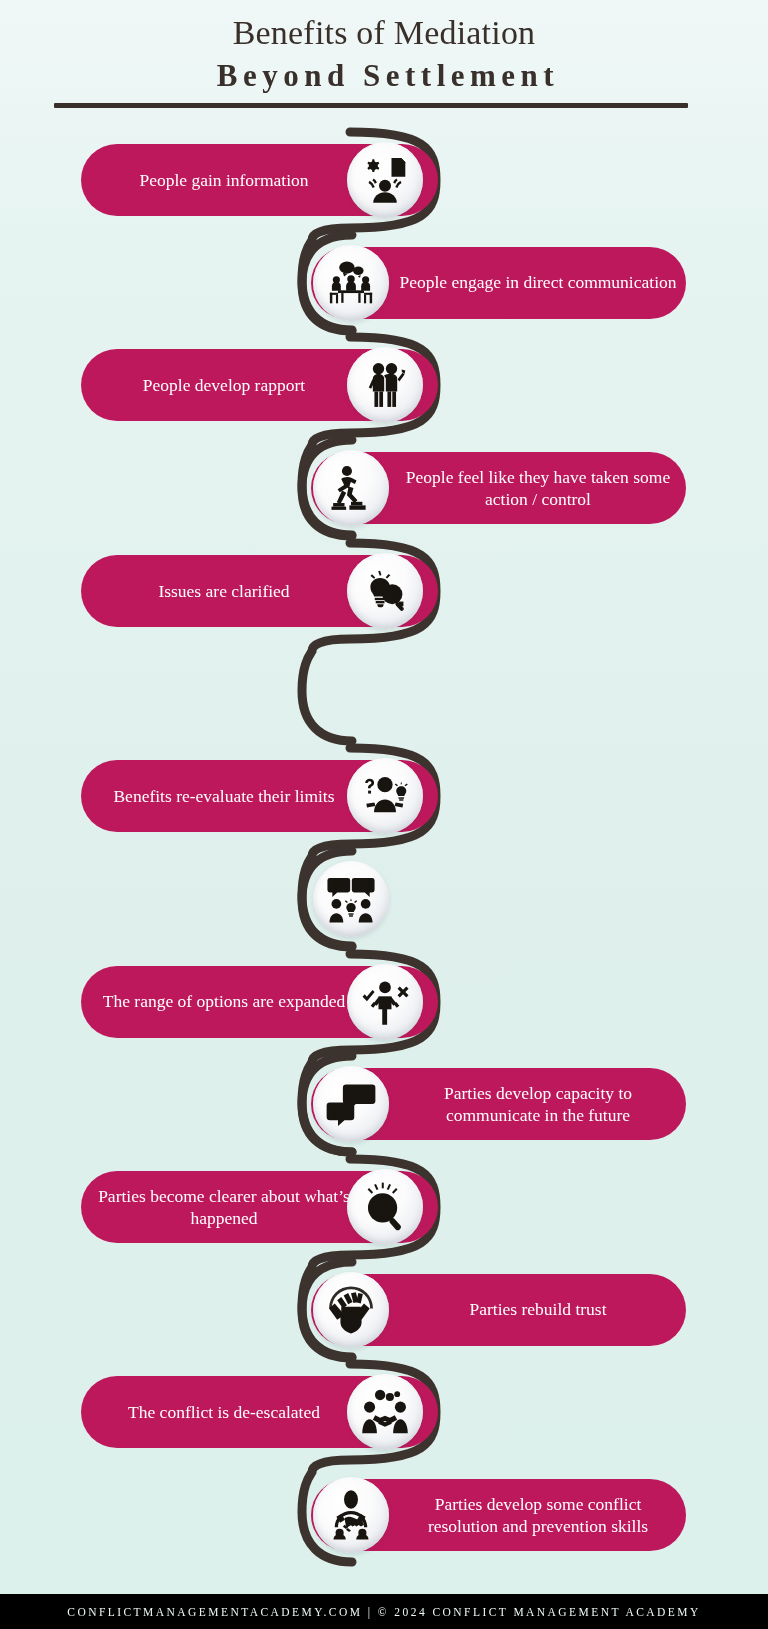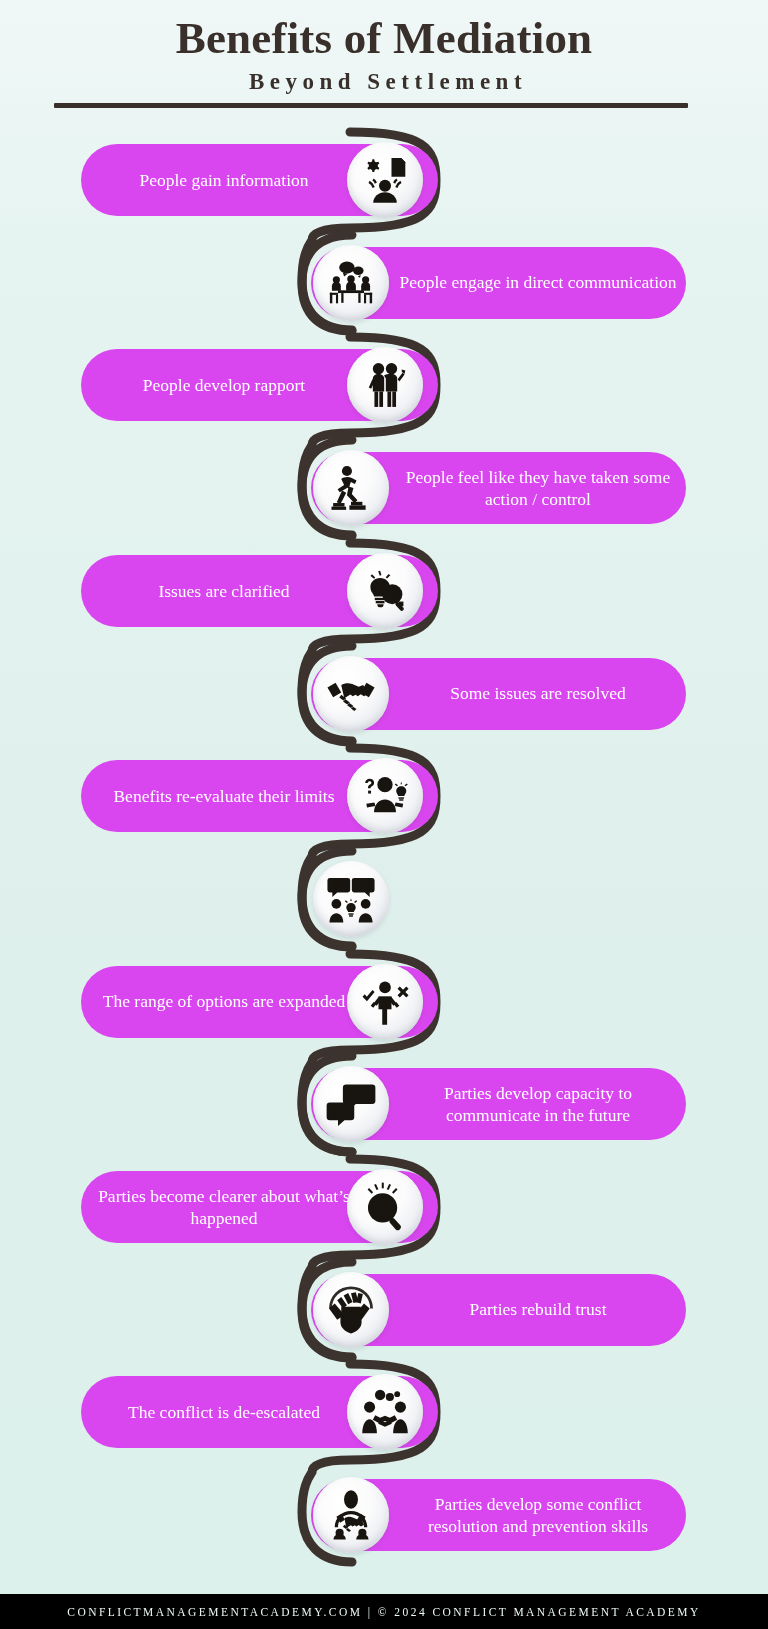--- a/index.html
+++ b/index.html
@@ -18,30 +18,30 @@
   }
 
   
   #header {
     position: absolute;
     left: 0; top: 0;
     width: 768px;
     text-align: center;
   }
   #title {
-    font-size: 45px;
-    font-weight: bold;
+    font-size: 34px;
+    font-weight: normal;
     color: #3a302b;
     letter-spacing: 0.2px;
     line-height: 1.0;
     padding-top: 16px;
     font-family: "Liberation Serif", "DejaVu Serif", serif;
   }
   #subtitle {
-    font-size: 23px;
+    font-size: 31px;
     font-weight: bold;
     color: #3a302b;
     letter-spacing: 5.5px;
     padding-top: 8px;
     padding-left: 8px;
   }
   #rule {
     position: absolute;
     left: 54px; top: 103px;
     width: 634px; height: 5px;
@@ -75,21 +75,21 @@
     fill: none;
     stroke: #3d332e;
     stroke-width: 9;
     stroke-linecap: round;
   }
 
   .pill {
     position: absolute;
     height: 72px;
     top: 10px;
-    background: #d946ef;
+    background: #be185d;
     border-radius: 36px;
     z-index: 2;
     display: flex;
     align-items: center;
   }
   .pill.left  { left: 81px;  width: 357px; justify-content: flex-start; }
   .pill.right { left: 311px; width: 375px; justify-content: flex-end; }
 
   .label {
     color: #ffffff;
@@ -282,41 +282,20 @@
       <circle cx="41" cy="36" r="12.4"></circle>
       <circle cx="41" cy="36" r="8.8" fill="#fafbfc"></circle>
       <circle cx="41" cy="36" r="7"></circle>
       <path d="M37.4 36.2 l2.6 2.8 5-5.6 1.8 1.8 -6.8 7.6 -4.4-4.8z" fill="#fafbfc"></path>
       <path d="M49 45 l4 4 -4 4 -4-4z" transform="rotate(-45 49 45)"></path>
       <rect x="47.5" y="44.5" width="5" height="13" rx="2.5" transform="rotate(-42 50 51)"></rect>
     </svg>
         </span>
       </div>
     </div>
-    <div class="row" style="top: 647.5px;">
-      <svg class="connector" viewBox="0 0 768 230">
-        <path d="M 352 -2 C 320 -2 302 14 302 46 C 302 78 320 94 352 94"></path>
-      </svg>
-      <div class="pill right">
-        <div class="label">Some issues are resolved</div>
-      </div>
-      <div class="badge on-right">
-        <span>
-    <svg viewBox="0 0 64 64">
-      <path d="M3 24 l10-6 7 12 -10 6z"></path>
-      <path d="M61 24 l-10-6 -7 12 10 6z"></path>
-      <path d="M20 21 c4-2.5 9-3 13.5-1.2 l8 3.2 5.5 -2.2 6 11 -5 3 -4-2.4 -3.6 2.4 -2.8-2 -3.4 2 -3-2.2 -7.5 4.6z"></path>
-      <path d="M20 33 l6 4.4 -3.4 2.6 -5-3.6z"></path>
-      <path d="M25.2 38.4 l5.4 4 -3.2 2.6 -5.2-3.8z"></path>
-      <path d="M30 43.2 l5 3.6 -3 2.5 -4.8-3.6z"></path>
-      <path d="M34.6 47.6 l4.2 3 -2.8 2.3 -4-3z"></path>
-    </svg>
-        </span>
-      </div>
-    </div>
     <div class="row" style="top: 750.2px;">
       <svg class="connector" viewBox="0 0 768 230">
         <path d="M 350 -2 C 424 -2 436 14 436 46 C 436 78 424 94 350 94 C 320 94 312 100 312 106 C 308 112 302 122 302 146 C 302 178 320 196 352 196"></path>
       </svg>
       <div class="pill left">
         <div class="label">Benefits re-evaluate their limits</div>
       </div>
       <div class="badge on-left">
         <span>
     <svg viewBox="0 0 64 64">

